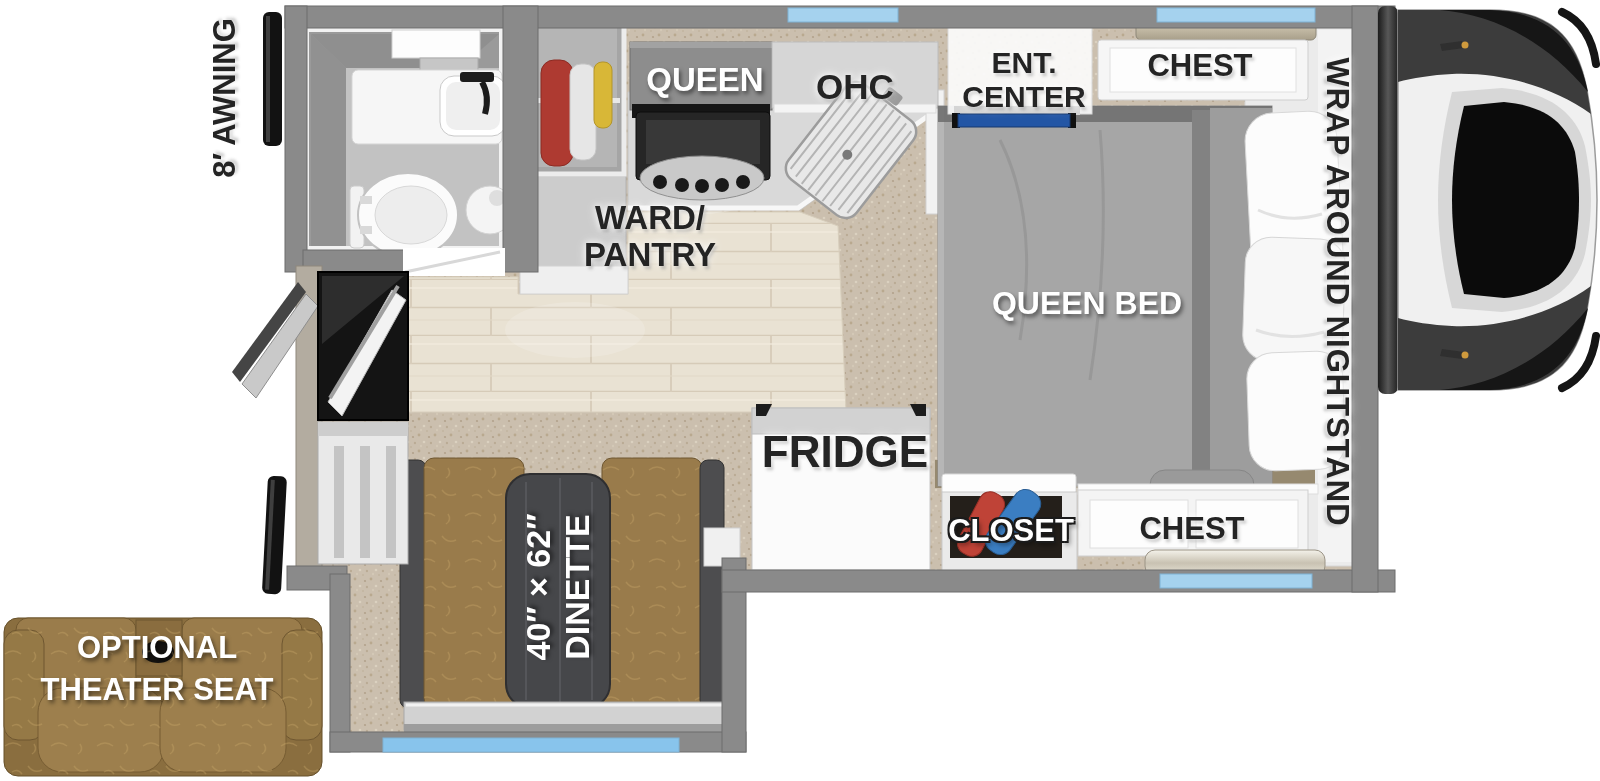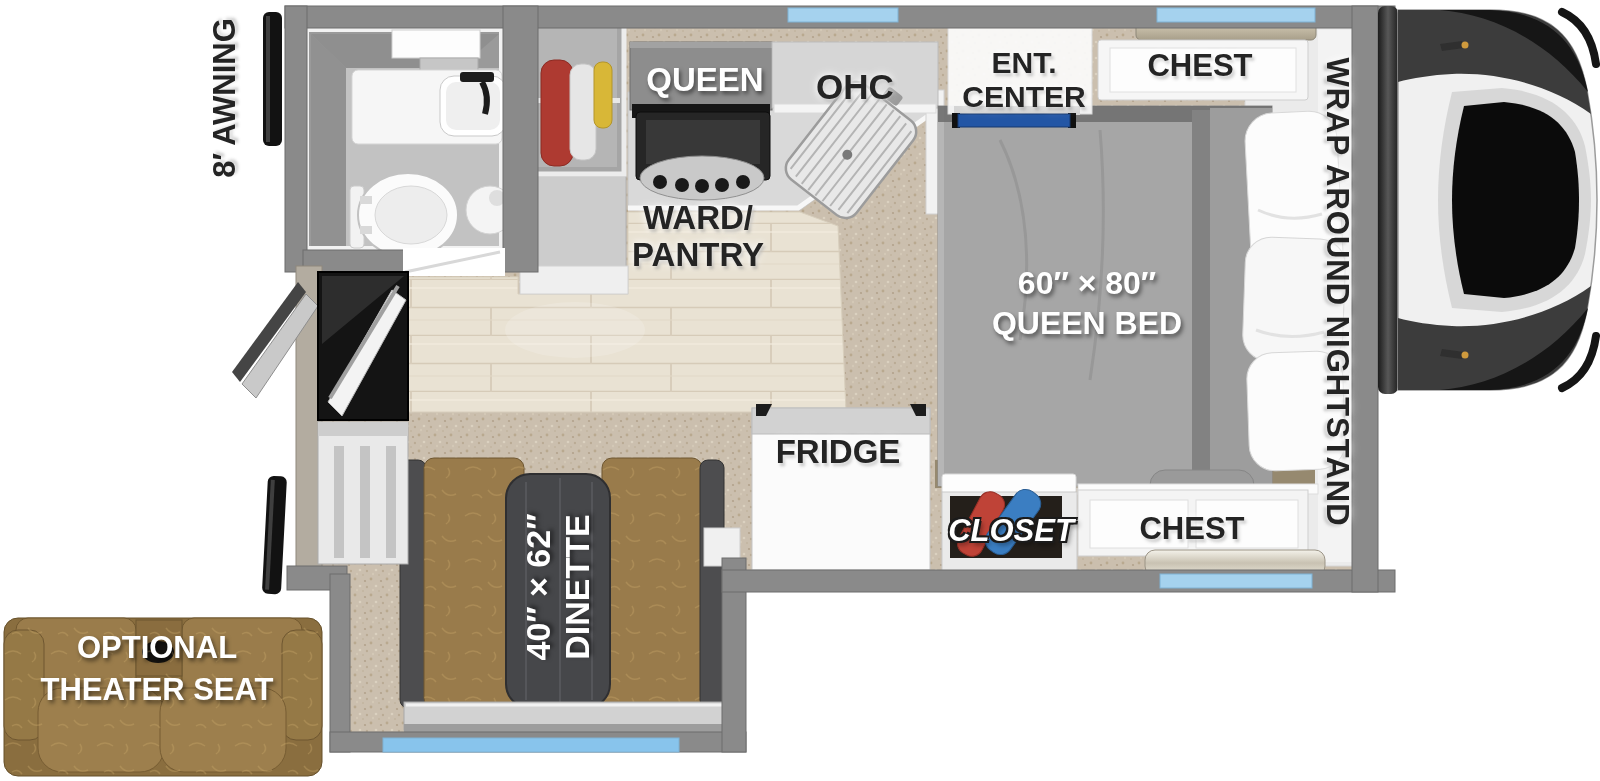--- a/index.html
+++ b/index.html
@@ -310,35 +310,34 @@
 </div>
 
 <div class="lbl lbl-dark" style="left:1110px;top:46px;width:180px;height:40px;font-size:31px;">
   <div>CHEST</div>
 </div>
 
 <div class="lbl lbl-dark rot-cw" style="left:1087px;top:274px;width:500px;height:36px;font-size:31px;letter-spacing:1px;">
   <div>WRAP AROUND NIGHTSTAND</div>
 </div>
 
-<div class="lbl lbl-dark" style="left:540px;top:197px;width:220px;height:80px;font-size:33px;padding-left:48px;">
+<div class="lbl lbl-dark" style="left:540px;top:197px;width:220px;height:80px;font-size:33px;">
   <div>WARD/</div>
   <div>PANTRY</div>
 </div>
 
 <div class="lbl lbl-light" style="left:957px;top:263px;width:260px;height:80px;font-size:32px;line-height:1.25;">
-  <div>60″ × 80″</div>
   <div>QUEEN BED</div>
 </div>
 
-<div class="lbl lbl-dark" style="left:748px;top:432px;width:180px;height:40px;font-size:33px;">
+<div class="lbl lbl-dark" style="left:748px;top:432px;width:180px;height:40px;font-size:44px;align-items:flex-end;">
   <div>FRIDGE</div>
 </div>
 
-<div class="lbl lbl-outline" style="left:926px;top:511px;width:170px;height:40px;font-size:31px;font-style:italic;">
+<div class="lbl lbl-outline" style="left:926px;top:511px;width:170px;height:40px;font-size:31px;">
   <div>CLOSET</div>
 </div>
 
 <div class="lbl lbl-dark" style="left:1102px;top:509px;width:180px;height:40px;font-size:31px;">
   <div>CHEST</div>
 </div>
 
 <div class="lbl lbl-light rot-ccw" style="left:448px;top:548px;width:220px;height:78px;font-size:34px;line-height:1.15;">
   <div>40″ × 62″</div>
   <div>DINETTE</div>

